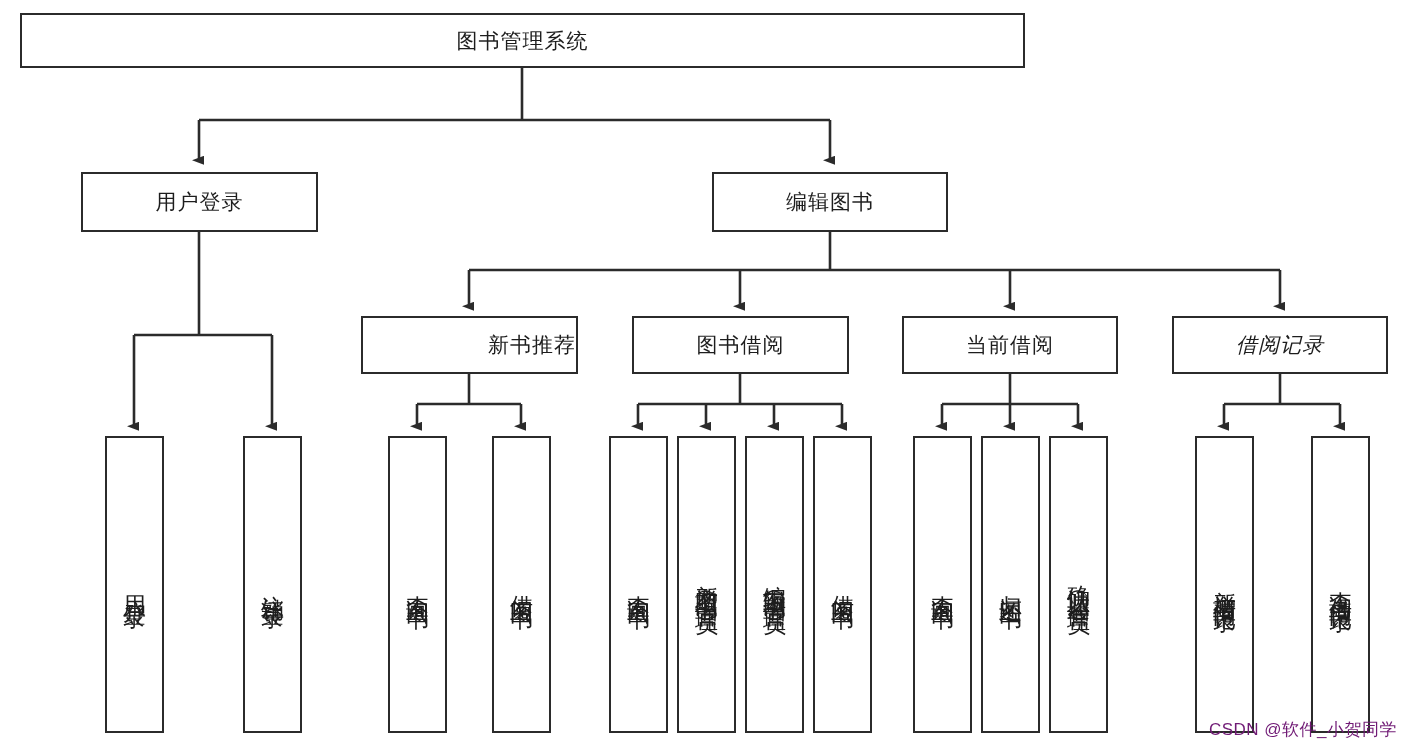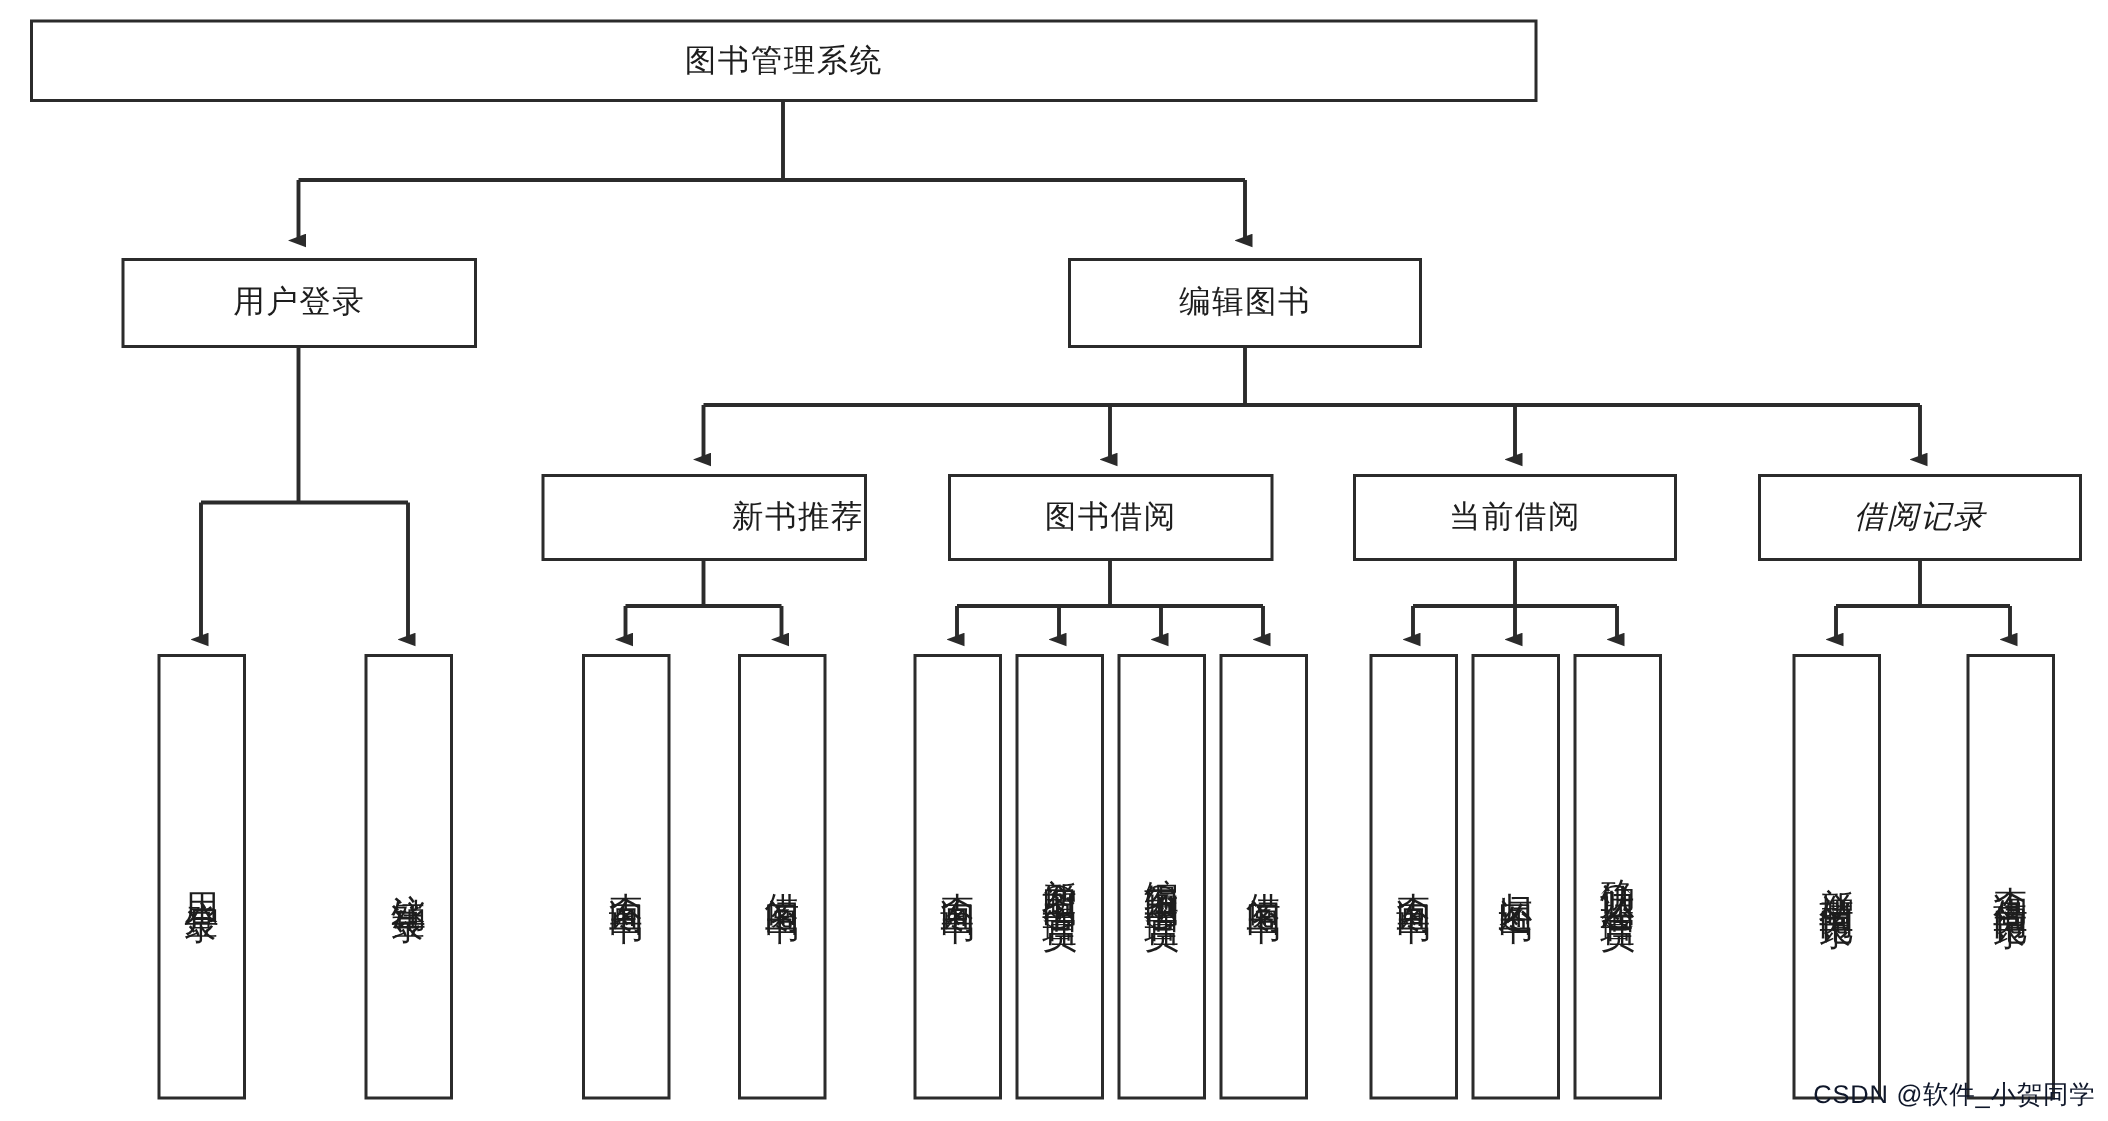--- a/index.html
+++ b/index.html
@@ -48,21 +48,21 @@
   }
   .node.vert > span {
     writing-mode: vertical-rl;
     text-orientation: upright;
   }
   .watermark {
     position: absolute;
     right: 8px;
     bottom: 6px;
     font-size: 17px;
-    color: #0f172a;
+    color: #701a75;
     letter-spacing: 0.5px;
     white-space: nowrap;
   }
 </style>
 </head>
 <body>
 
 <div id="canvas">
 
   <svg class="edges" viewBox="0 0 1405 747">

